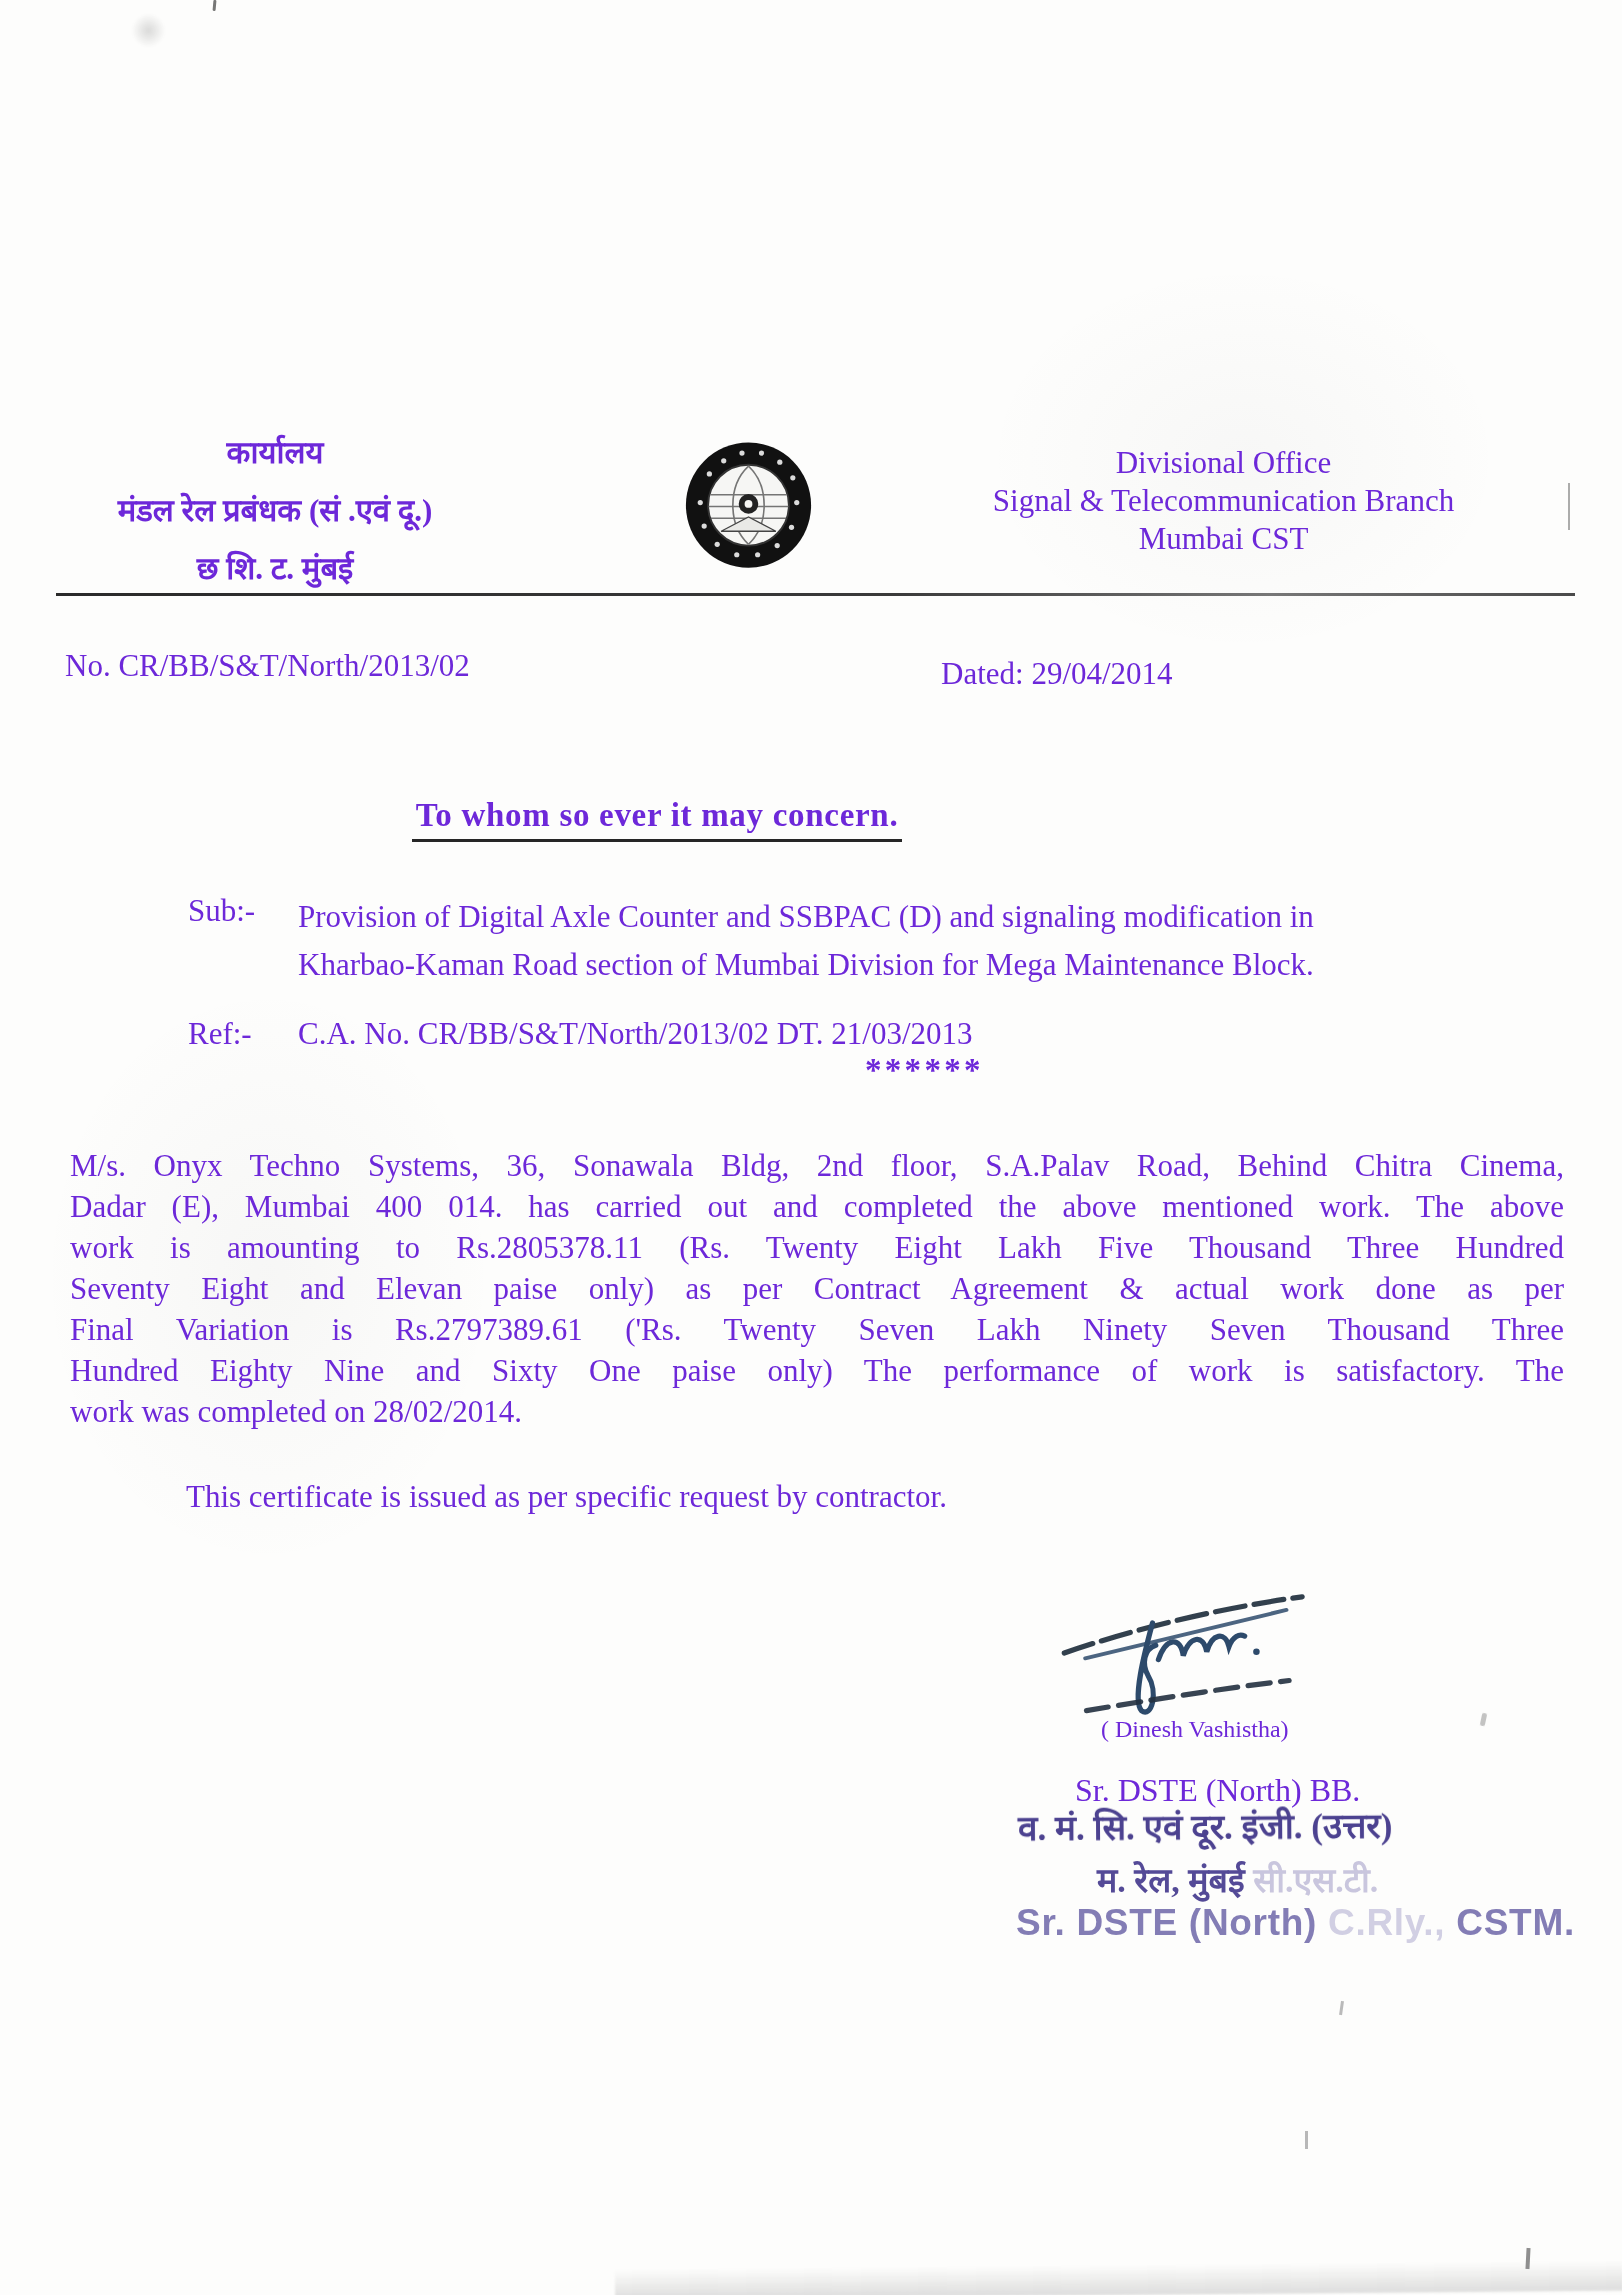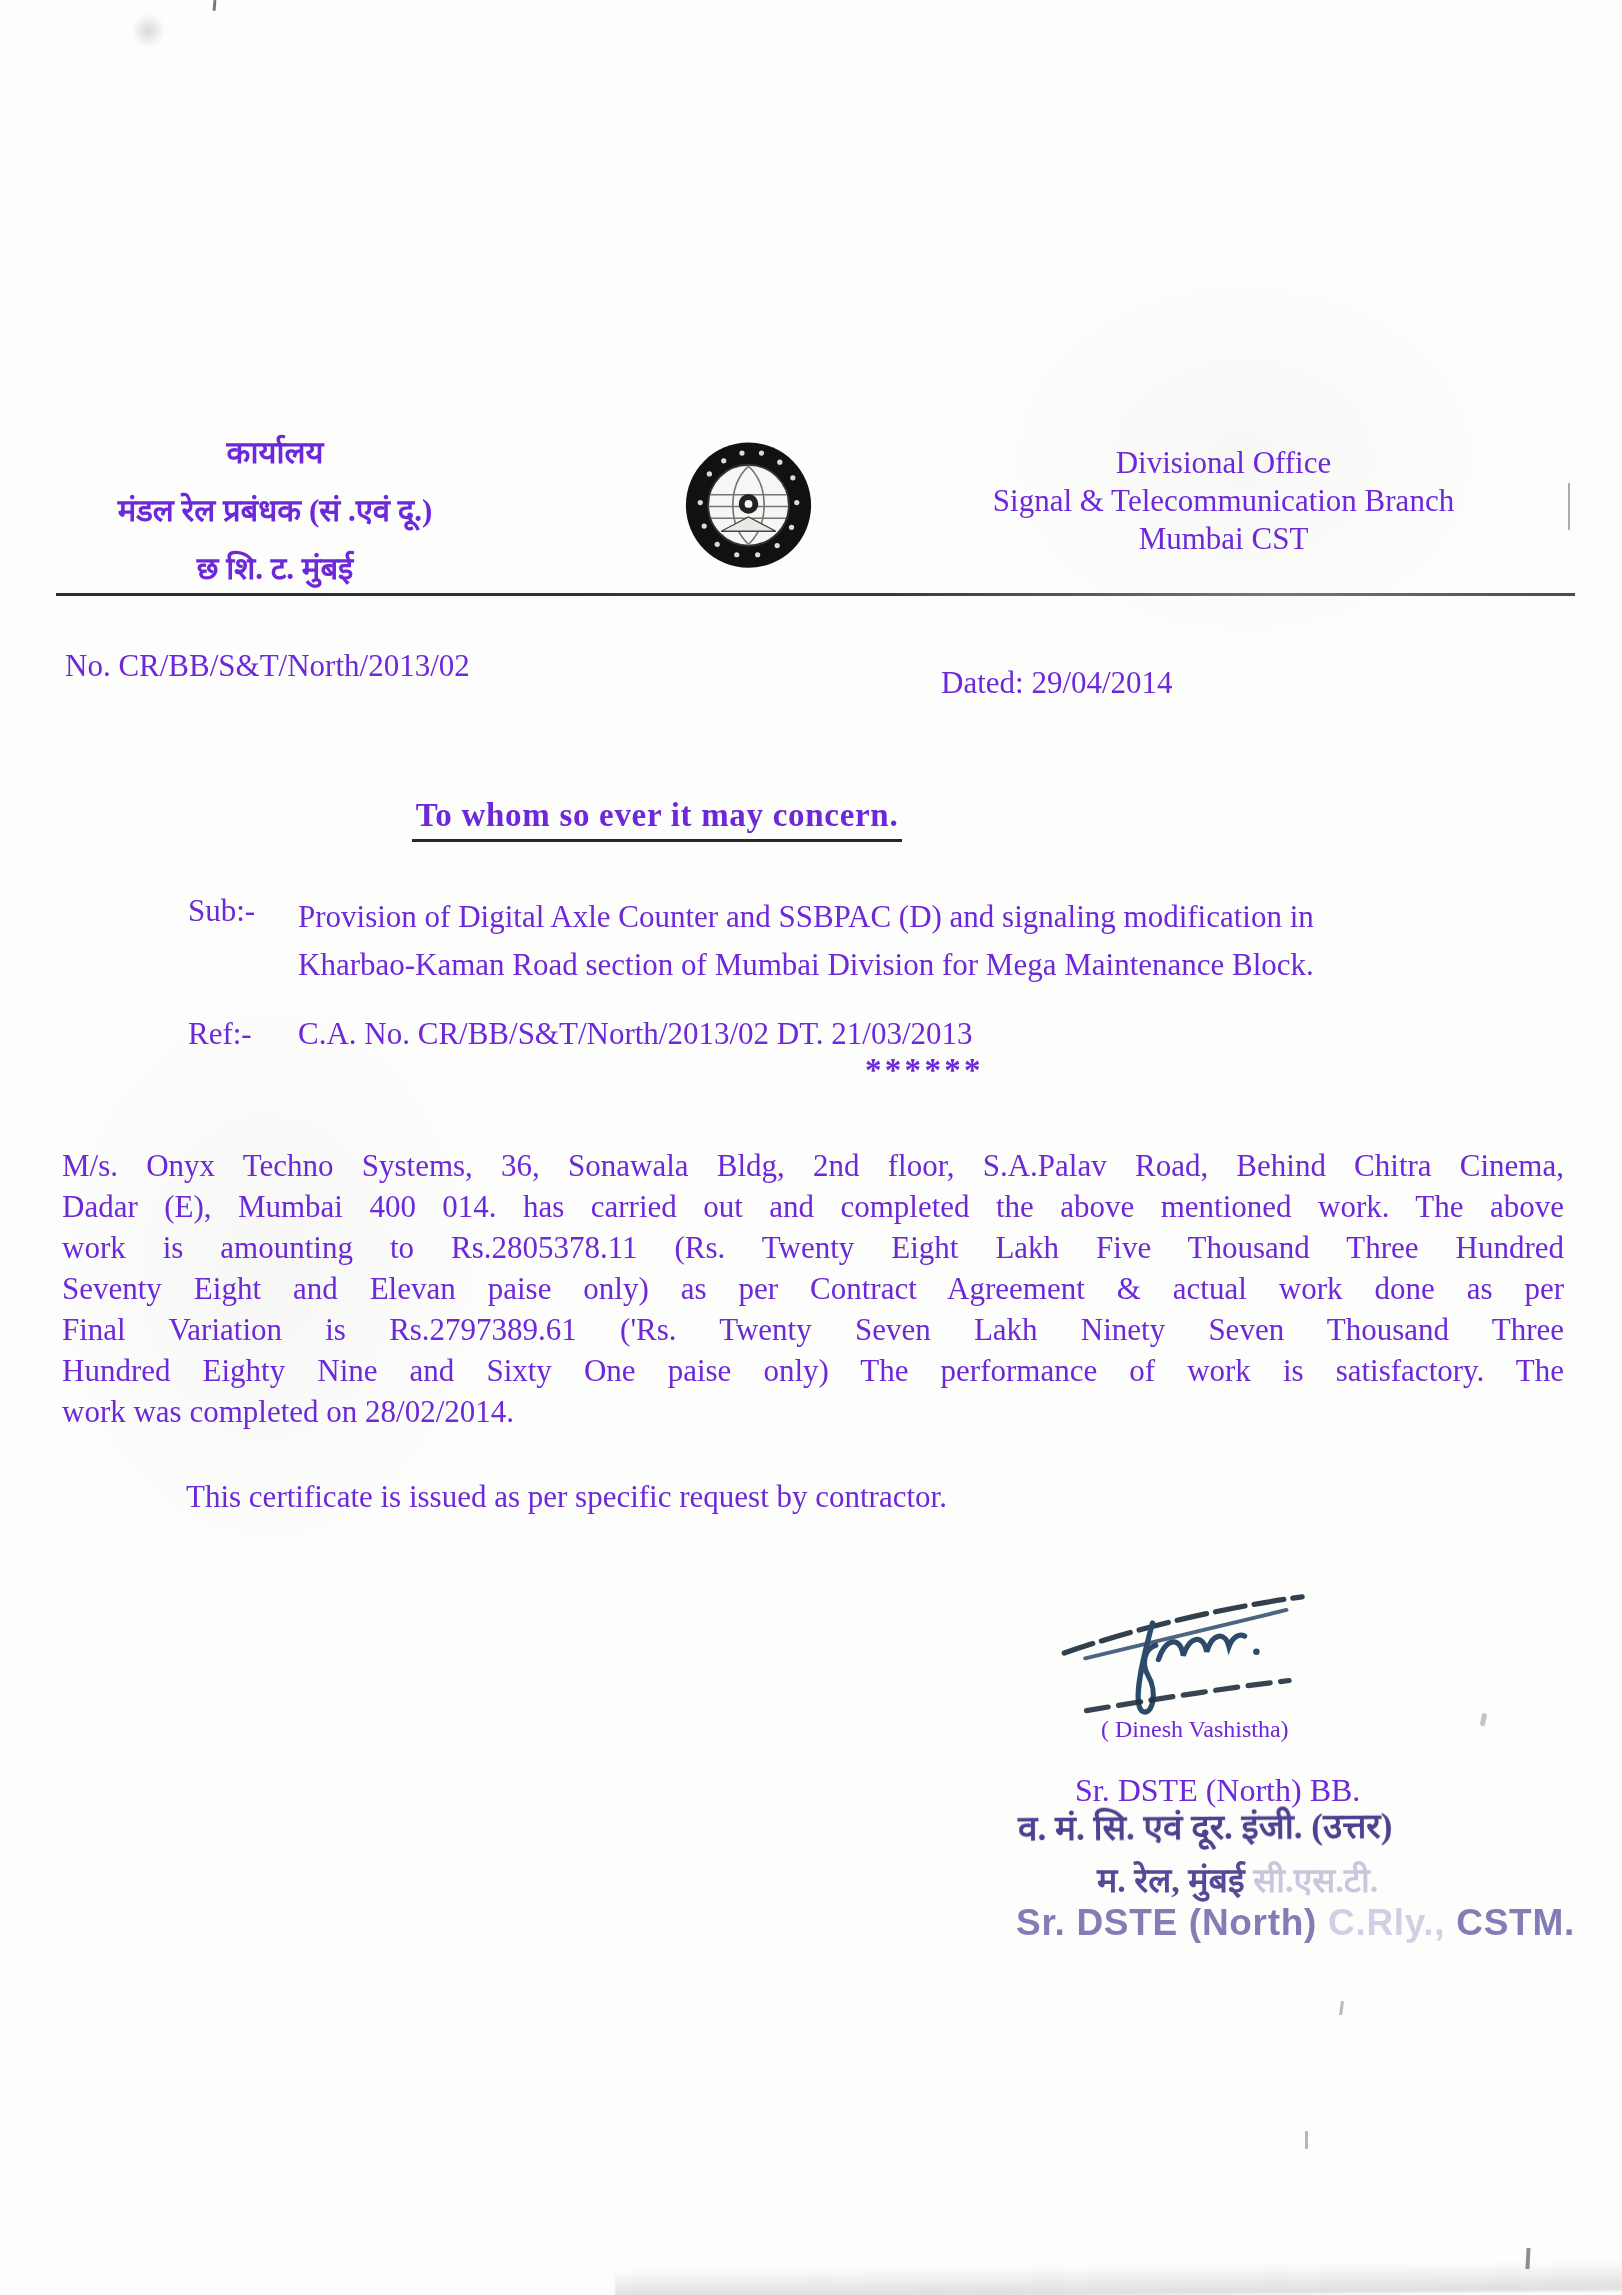--- a/index.html
+++ b/index.html
@@ -16,34 +16,34 @@
   .hdr-left{left:72px;top:424px;width:406px;text-align:center;font-size:31px;line-height:58px;font-weight:bold;}
   .hdr-right{left:916px;top:444px;width:615px;text-align:center;font-size:31px;line-height:38px;}
   .logo-wrap{left:682px;top:440px;width:133px;height:133px;}
   .rule{left:56px;top:593px;width:1519px;height:2.6px;
     background:linear-gradient(to right,#2a2a2a 0%,#3a3a3a 55%,#777 80%,#4a4a4a 100%);
     filter:blur(0.4px);}
 
   
   .refline{left:0;top:648px;width:1623px;font-size:31px;}
   .ref-no{position:absolute;left:65px;top:0;}
-  .ref-date{position:absolute;left:941px;top:17px;}
+  .ref-date{position:absolute;left:941px;top:8px;}
 
   .title-row{left:0;top:797px;width:1314px;text-align:center;}
   .title-text{display:inline-block;font-size:33px;font-weight:bold;
     border-bottom:3.3px solid #262626;padding:0 3.9px 5.2px 3.9px;letter-spacing:0.7px;}
 
   .sub-label{left:188px;top:893px;font-size:31px;}
   .sub-text{left:298px;top:893px;width:1247px;font-size:31px;line-height:48px;}
   .ref-label{left:188px;top:1016px;font-size:31px;}
   .ref-text{left:298px;top:1016px;width:1247px;font-size:31px;}
   .stars{left:865px;top:1052px;font-size:33px;font-weight:bold;letter-spacing:3.3px;}
 
   .body-par{left:62px;top:1145px;width:1502px;font-size:31px;}
-  .body-par .line{display:block;height:41px;line-height:41px;white-space:normal;}
+  .body-par .line{display:block;height:41px;line-height:41px;white-space:normal;margin-left:8px;}
   .body-par .just{text-align:justify;text-align-last:justify;}
   .closing{left:186px;top:1479px;font-size:31px;}
 
   
   .sig-svg{left:1046px;top:1589px;width:281px;height:134px;}
   .sig-name{left:1101px;top:1716px;font-size:24px;}
   .sig-desig{left:1075px;top:1764px;font-size:32px;margin-top:8px;}
   .stamp{font-weight:bold;filter:blur(0.3px);}
   .stamp1{left:1018px;top:1802px;font-size:35px;color:#4c4290;transform:rotate(-0.4deg);}
   .stamp2{left:1097px;top:1856px;font-size:34px;color:#544a97;}

